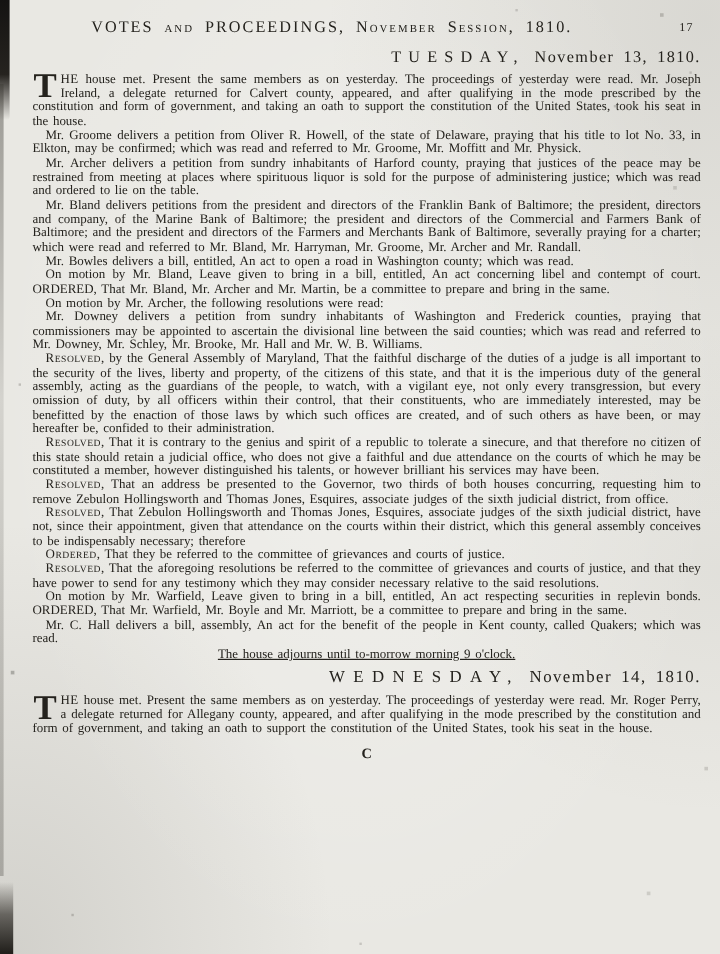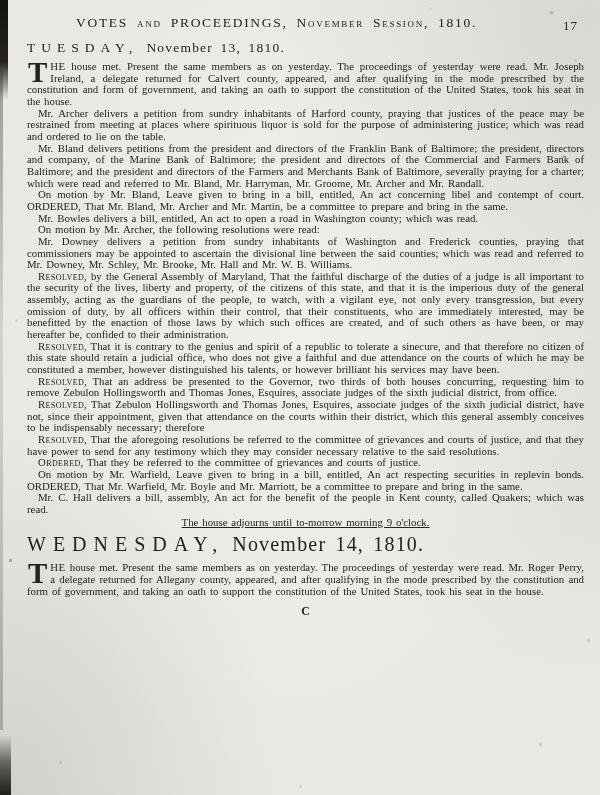--- a/index.html
+++ b/index.html
@@ -54,29 +54,29 @@
     text-align: center;
     font-variant: small-caps;
     font-size: 13.5px;
     letter-spacing: 1.7px;
     word-spacing: 4px;
     padding-right: 58px;
     white-space: nowrap;
   }
   .page-number {
     position: absolute; right: 6px; top: 3px;
-    font-size: 13px; letter-spacing: 1px;
+    font-size: 10px; letter-spacing: 1px;
   }
   .day-heading {
-    text-align: left; margin: 0 0 5px 0;
+    text-align: right; margin: 0 0 5px 0;
     font-weight: normal; font-size: 13.5px; white-space: nowrap;
   }
   .day-heading .day { letter-spacing: 6px; }
   .day-heading .date { margin-left: 8px; letter-spacing: 1.2px; word-spacing: 3px; }
-  .day-heading.wednesday { margin: 5px 0 6px 0; font-size: 20px; }
+  .day-heading.wednesday { margin: 5px 0 6px 0; font-size: 14px; }
   .day-heading.wednesday .day { letter-spacing: 7px; }
 
   p.par {
     margin: 0; text-indent: 11px;
     text-align: justify;
     font-size: 10.8px; line-height: 11.65px;
     word-spacing: 1.2px;
   }
   p.par.opening { text-indent: 0; }
   p.par.center { text-align: center; text-indent: 0; margin: 1px 0 2px 0; text-decoration: underline; }
@@ -103,44 +103,45 @@
     <div class="header-row">
       <div class="running-title">VOTES and PROCEEDINGS, November Session, 1810.</div>
       <div class="page-number">17</div>
     </div>
 
     <h2 class="day-heading"><span class="day">TUESDAY,</span><span class="date">November 13, 1810.</span></h2>
 
     <p class="par opening"><span class="dropcap">T</span><span class="lead-sc">HE</span><span> house met.  Present the same members as on yesterday.  The proceedings of yesterday were read. Mr. Joseph Ireland, a delegate returned for Calvert county, appeared, and after qualifying in the mode prescribed by the constitution and form of government, and taking an oath to support the constitution of the United States, took his seat in the house.</span></p>
 
 
+    <p class="par"><span>Mr. Groome delivers a petition from Oliver R. Howell, of the state of Delaware, praying that his title to lot No. 33, in Elkton, may be confirmed; which was read and referred to Mr. Groome, Mr. Moffitt and Mr. Physick.</span></p>
 
     <p class="par"><span>Mr. Archer delivers a petition from sundry inhabitants of Harford county, praying that justices of the peace may be restrained from meeting at places where spirituous liquor is sold for the purpose of administering justice; which was read and ordered to lie on the table.</span></p>
 
     <p class="par"><span>Mr. Bland delivers petitions from the president and directors of the Franklin Bank of Baltimore; the president, directors and company, of the Marine Bank of Baltimore; the president and directors of the Commercial and Farmers Bank of Baltimore; and the president and directors of the Farmers and Merchants Bank of Baltimore, severally praying for a charter; which were read and referred to Mr. Bland, Mr. Harryman, Mr. Groome, Mr. Archer and Mr. Randall.</span></p>
 
+    <p class="par"><span>Mr. Bowles delivers a bill, entitled, An act to open a road in Washington county; which was read.</span></p>
+
     <p class="par"><span>On motion by Mr. Bland, Leave given to bring in a bill, entitled, An act concerning libel and contempt of court.  ORDERED, That Mr. Bland, Mr. Archer and Mr. Martin, be a committee to prepare and bring in the same.</span></p>
-
-    <p class="par"><span>Mr. Bowles delivers a bill, entitled, An act to open a road in Washington county; which was read.</span></p>
 
     <p class="par"><span>On motion by Mr. Archer, the following resolutions were read:</span></p>
 
     <p class="par"><span>Mr. Downey delivers a petition from sundry inhabitants of Washington and Frederick counties, praying that commissioners may be appointed to ascertain the divisional line between the said counties; which was read and referred to Mr. Downey, Mr. Schley, Mr. Brooke, Mr. Hall and Mr. W. B. Williams.</span></p>
 
     <p class="par"><span class="lead-sc">Resolved</span><span>, by the General Assembly of Maryland, That the faithful discharge of the duties of a judge is all important to the security of the lives, liberty and property, of the citizens of this state, and that it is the imperious duty of the general assembly, acting as the guardians of the people, to watch, with a vigilant eye, not only every transgression, but every omission of duty, by all officers within their control, that their constituents, who are immediately interested, may be benefitted by the enaction of those laws by which such offices are created, and of such others as have been, or may hereafter be, confided to their administration.</span></p>
 
     <p class="par"><span class="lead-sc">Resolved</span><span>, That it is contrary to the genius and spirit of a republic to tolerate a sinecure, and that therefore no citizen of this state should retain a judicial office, who does not give a faithful and due attendance on the courts of which he may be constituted a member, however distinguished his talents, or however brilliant his services may have been.</span></p>
 
     <p class="par"><span class="lead-sc">Resolved</span><span>, That an address be presented to the Governor, two thirds of both houses concurring, requesting him to remove Zebulon Hollingsworth and Thomas Jones, Esquires, associate judges of the sixth judicial district, from office.</span></p>
 
     <p class="par"><span class="lead-sc">Resolved</span><span>, That Zebulon Hollingsworth and Thomas Jones, Esquires, associate judges of the sixth judicial district, have not, since their appointment, given that attendance on the courts within their district, which this general assembly conceives to be indispensably necessary; therefore</span></p>
 
+    <p class="par"><span class="lead-sc">Ordered</span><span>, That they be referred to the committee of grievances and courts of justice.</span></p>
+
     <p class="par"><span class="lead-sc">Resolved</span><span>, That the aforegoing resolutions be referred to the committee of grievances and courts of justice, and that they have power to send for any testimony which they may consider necessary relative to the said resolutions.</span></p>
-
-    <p class="par"><span class="lead-sc">Ordered</span><span>, That they be referred to the committee of grievances and courts of justice.</span></p>
 
 
     <p class="par"><span>On motion by Mr. Warfield, Leave given to bring in a bill, entitled, An act respecting securities in replevin bonds.  ORDERED, That Mr. Warfield, Mr. Boyle and Mr. Marriott, be a committee to prepare and bring in the same.</span></p>
 
     <p class="par"><span>Mr. C. Hall delivers a bill, assembly, An act for the benefit of the people in Kent county, called Quakers; which was read.</span></p>
 
     <p class="par center"><span>The house adjourns until to-morrow morning 9 o'clock.</span></p>
 
     <h2 class="day-heading wednesday"><span class="day">WEDNESDAY,</span><span class="date">November 14, 1810.</span></h2>
 

